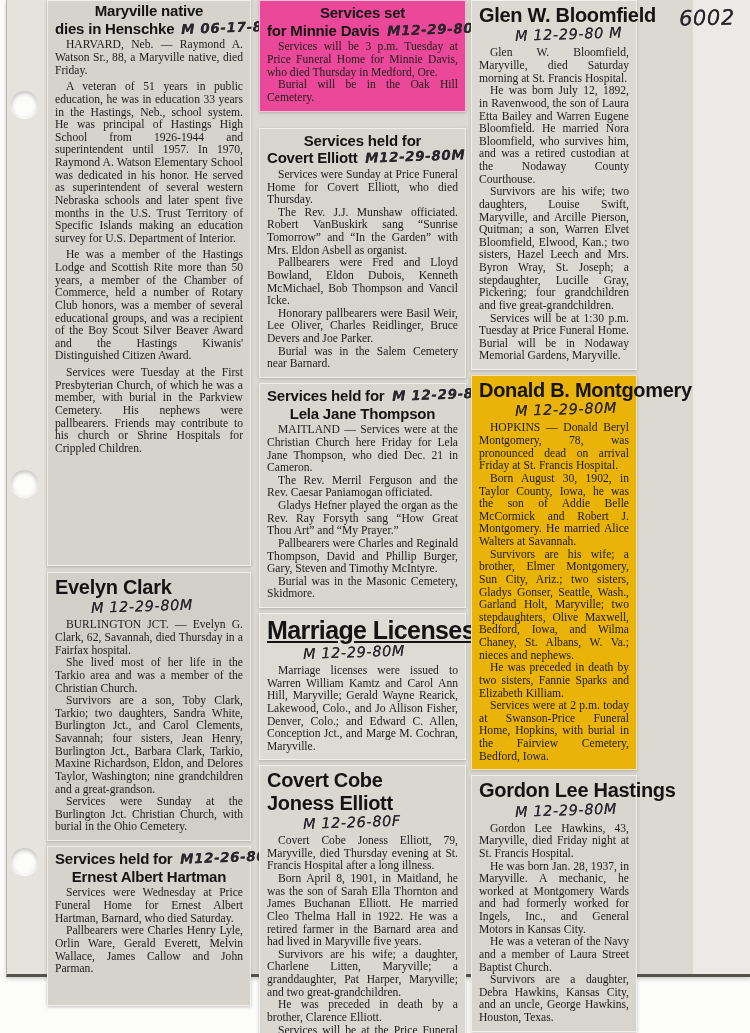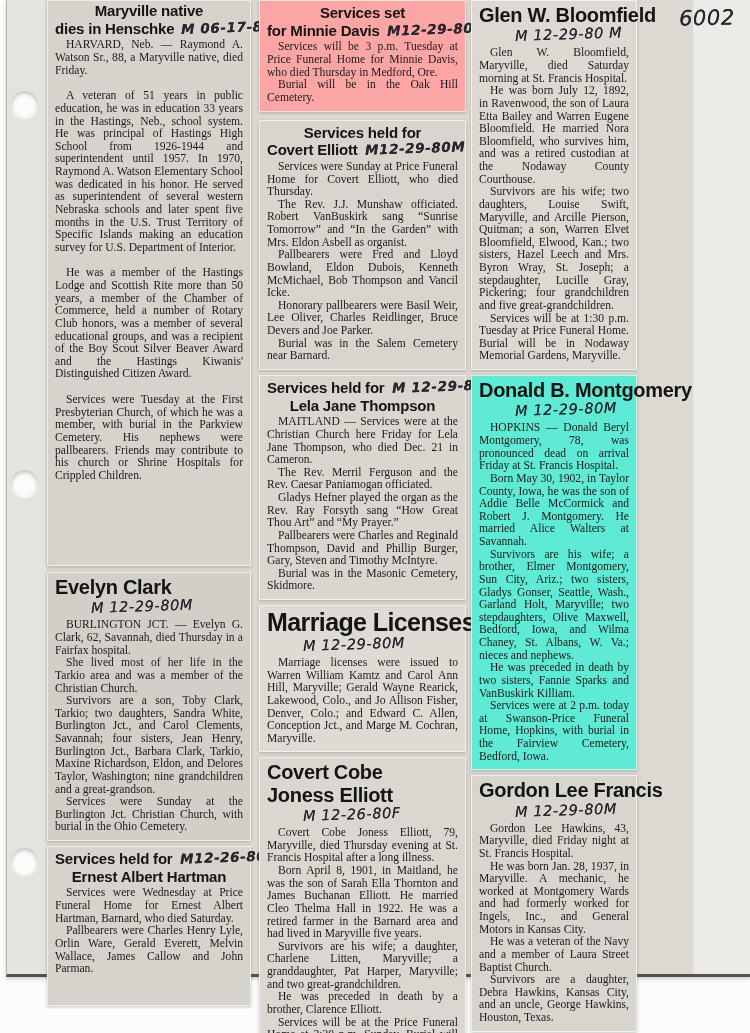--- a/index.html
+++ b/index.html
@@ -23,39 +23,39 @@
   .col2{left:252px;width:207px;}
   .col3{left:464px;width:166px;}
 
   .clipping{box-sizing:border-box;position:relative;margin-bottom:6px;
     padding:3px 7px 6px 7px;border:1px solid rgba(250,249,245,.7);
     box-shadow:0 1px 3px rgba(95,90,80,.35);}
 
   .clip-watson{min-height:566px;background:#d6d3cd;padding-top:1px;}
   .clip-evelyn-clark{min-height:216px;background:#d2cfc8;margin-bottom:5px;}
   .clip-ernest-hartman{min-height:160px;background:#d6d3cc;}
-  .clip-minnie-davis{min-height:90px;background:#fca5a5;margin-bottom:8px;}
+  .clip-minnie-davis{min-height:90px;background:#ec4899;margin-bottom:16px;}
   .clip-covert-elliott{min-height:245px;background:#d8d5ce;margin-bottom:5px;}
   .clip-lela-thompson{min-height:205px;background:#d9d6cf;margin-bottom:5px;}
   .clip-marriage-licenses{min-height:114px;background:#dddbd4;margin-bottom:5px;}
   .clip-covert-cobe-elliott{min-height:280px;background:#d9d7d0;}
   .clip-glen-bloomfield{min-height:346px;background:#dcd9d2;margin-bottom:5px;}
-  .clip-donald-montgomery{min-height:330px;background:#5eead4;margin-bottom:5px;}
+  .clip-donald-montgomery{min-height:330px;background:#eab308;margin-bottom:5px;}
   .clip-gordon-hawkins{min-height:243px;background:#d8d5ce;}
 
   .head{font-family:"Liberation Sans",sans-serif;font-weight:bold;color:#141414;
     margin:0 0 2px 0;}
   .hl-line{white-space:nowrap;}
   .hl-label{font-size:15px;line-height:1.18;letter-spacing:-.2px;text-align:center;}
   .hl-name{font-size:20px;line-height:1.12;letter-spacing:-.3px;}
-  .hl-big{font-size:25px;line-height:1.08;letter-spacing:-.6px;}
+  .hl-big{font-size:25px;line-height:1.08;letter-spacing:-.6px;text-decoration:underline;}
 
   p{margin:0;font-size:11.6px;line-height:1.09;text-align:justify;
     text-indent:11px;color:#1b1b1b;}
-  p.gap{margin-top:13px;}
+  p.gap{margin-top:4px;}
 
   .handwriting{font-family:"DejaVu Sans",sans-serif;font-style:italic;
     color:#29262e;letter-spacing:.6px;text-shadow:0 0 .4px #29262e;}
   .hw-inline{display:inline-block;font-size:13.5px;margin-left:7px;
     transform:rotate(-2deg);vertical-align:2px;}
   .hw-below{font-size:14.5px;margin:0 0 3px 36px;transform:rotate(-2deg);
     transform-origin:left center;}
   .corner-code{position:absolute;top:6px;right:16px;font-size:21px;z-index:4;
     transform:rotate(-1deg);margin-left:16px;}
 </style>
@@ -159,28 +159,28 @@
           <p>He was born July 12, 1892, in Ravenwood, the son of Laura Etta Bailey and Warren Eugene Bloomfield. He married Nora Bloomfield, who survives him, and was a retired custodian at the Nodaway County Courthouse.</p>
           <p>Survivors are his wife; two daughters, Louise Swift, Maryville, and Arcille Pierson, Quitman; a son, Warren Elvet Bloomfield, Elwood, Kan.; two sisters, Hazel Leech and Mrs. Byron Wray, St. Joseph; a stepdaughter, Lucille Gray, Pickering; four grandchildren and five great-grandchildren.</p>
           <p>Services will be at 1:30 p.m. Tuesday at Price Funeral Home. Burial will be in Nodaway Memorial Gardens, Maryville.</p>
         </article>
         <article class="clipping clip-donald-montgomery">
           <header class="head hl-name">
             <div class="hl-line"><span>Donald B. Montgomery</span></div>
           </header>
           <div class="handwriting hw-below">M 12-29-80M</div>
           <p>HOPKINS — Donald Beryl Montgomery, 78, was pronounced dead on arrival Friday at St. Francis Hospital.</p>
-          <p>Born May 30, 1902, in Taylor County, Iowa, he was the son of Addie Belle McCormick and Robert J. Montgomery. He married Alice Walters at Savannah.</p>
+          <p>Born August 30, 1902, in Taylor County, Iowa, he was the son of Addie Belle McCormick and Robert J. Montgomery. He married Alice Walters at Savannah.</p>
           <p>Survivors are his wife; a brother, Elmer Montgomery, Sun City, Ariz.; two sisters, Gladys Gonser, Seattle, Wash., Garland Holt, Maryville; two stepdaughters, Olive Maxwell, Bedford, Iowa, and Wilma Chaney, St. Albans, W. Va.; nieces and nephews.</p>
-          <p>He was preceded in death by two sisters, Fannie Sparks and VanBuskirk Killiam.</p>
+          <p>He was preceded in death by two sisters, Fannie Sparks and Elizabeth Killiam.</p>
           <p>Services were at 2 p.m. today at Swanson-Price Funeral Home, Hopkins, with burial in the Fairview Cemetery, Bedford, Iowa.</p>
         </article>
         <article class="clipping clip-gordon-hawkins">
           <header class="head hl-name">
-            <div class="hl-line"><span>Gordon Lee Francis</span></div>
+            <div class="hl-line"><span>Gordon Lee Hastings</span></div>
           </header>
           <div class="handwriting hw-below">M 12-29-80M</div>
           <p>Gordon Lee Hawkins, 43, Maryville, died Friday night at St. Francis Hospital.</p>
           <p>He was born Jan. 28, 1937, in Maryville. A mechanic, he worked at Montgomery Wards and had formerly worked for Ingels, Inc., and General Motors in Kansas City.</p>
           <p>He was a veteran of the Navy and a member of Laura Street Baptist Church.</p>
           <p>Survivors are a daughter, Debra Hawkins, Kansas City, and an uncle, George Hawkins, Houston, Texas.</p>
         </article>
       </div>
   </div>
 </div>

